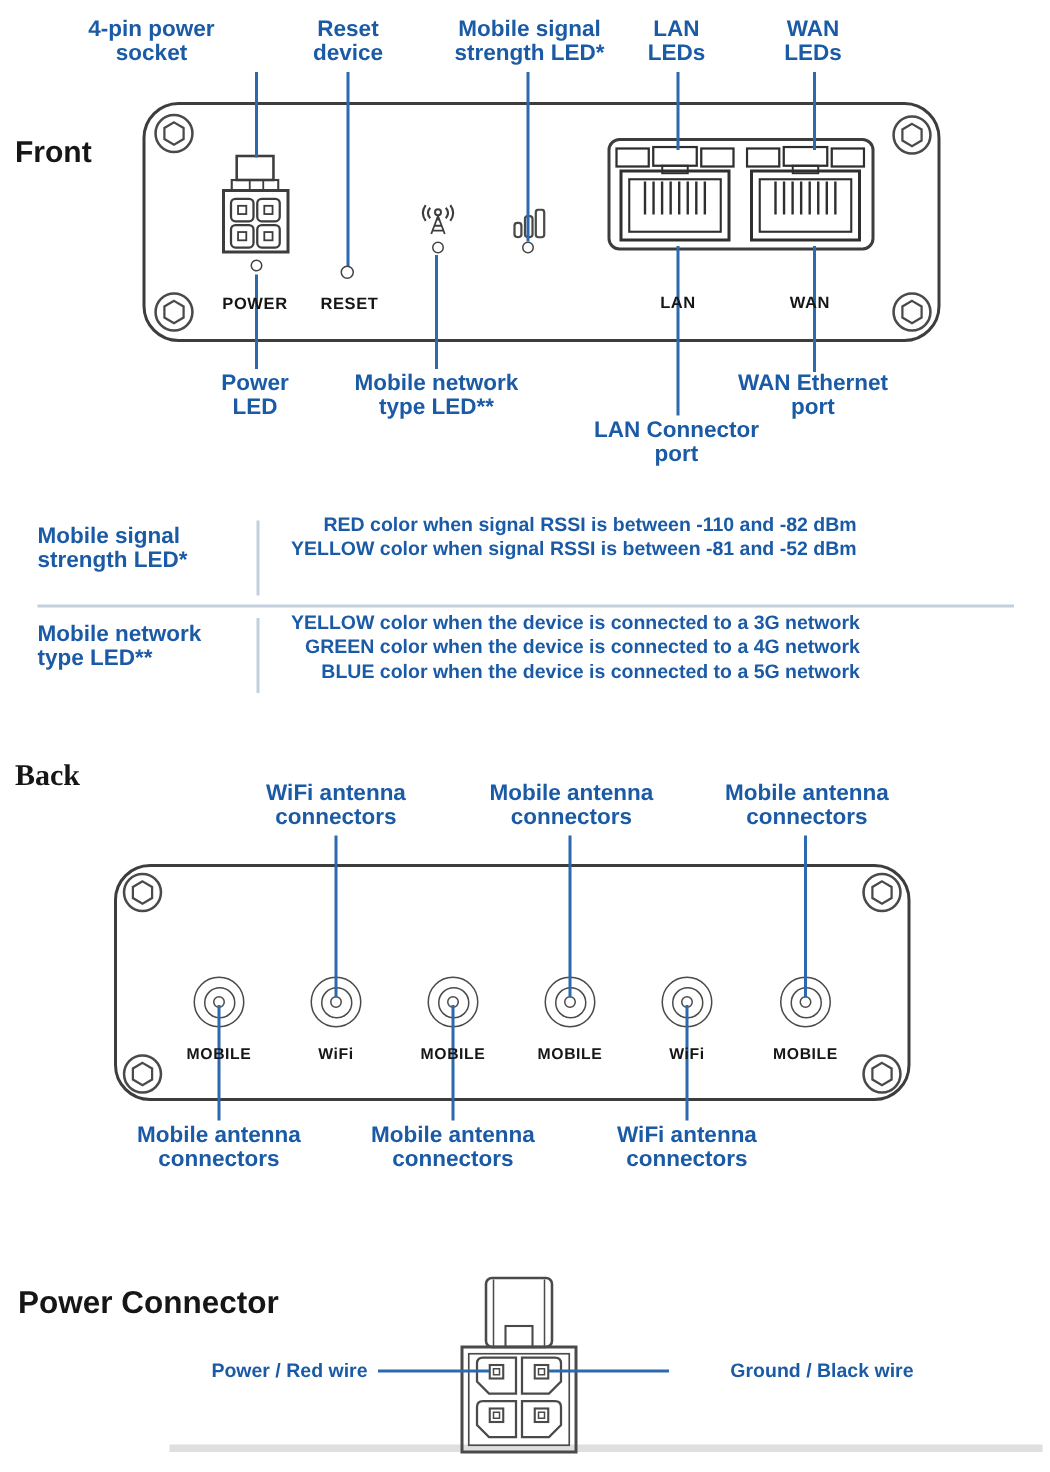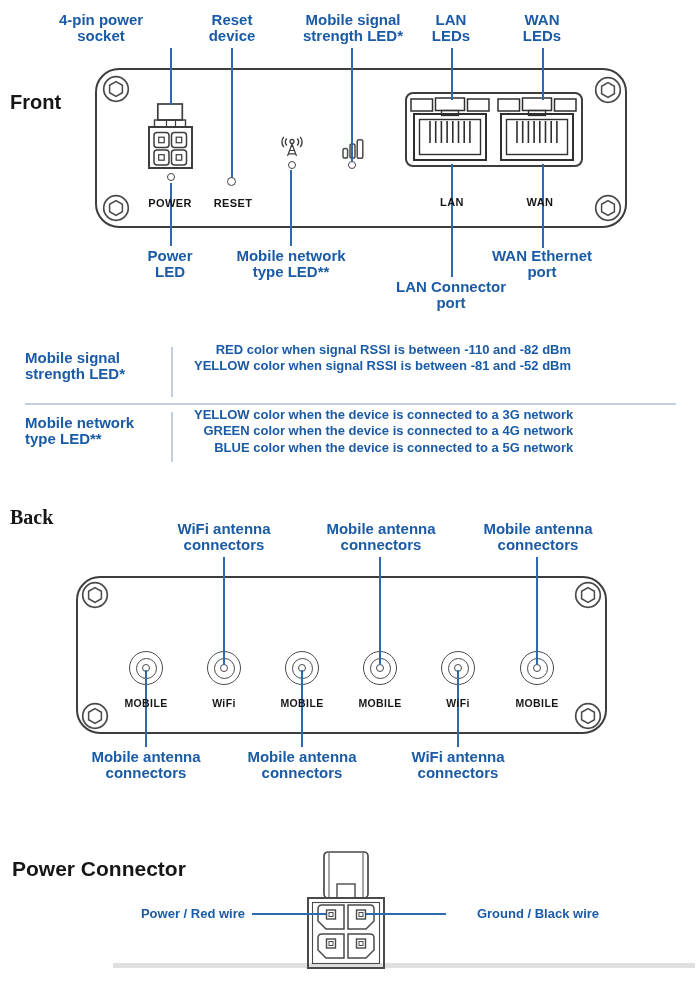--- a/index.html
+++ b/index.html
@@ -313,15 +313,15 @@
       <rect x="29" y="95.5" width="4" height="4" stroke-width="1"></rect>
       <rect x="56.5" y="93" width="9" height="9" stroke-width="1.4"></rect>
       <rect x="59" y="95.5" width="4" height="4" stroke-width="1"></rect>
     </g>
   </svg>
 
   <div class="hline" style="left:252px;top:913px;width:74px;"></div>
   <div class="hline" style="left:366px;top:913px;width:80px;"></div>
 
   <div class="pc-label" style="left:95px;top:906px;width:150px;text-align:right;">Power / Red wire</div>
-  <div class="pc-label" style="left:453px;top:906px;width:170px;text-align:center;">Ground / Black wire</div>
+  <div class="pc-label" style="left:439px;top:906px;width:170px;text-align:right;">Ground / Black wire</div>
 
 </div>
 
 </body></html>

